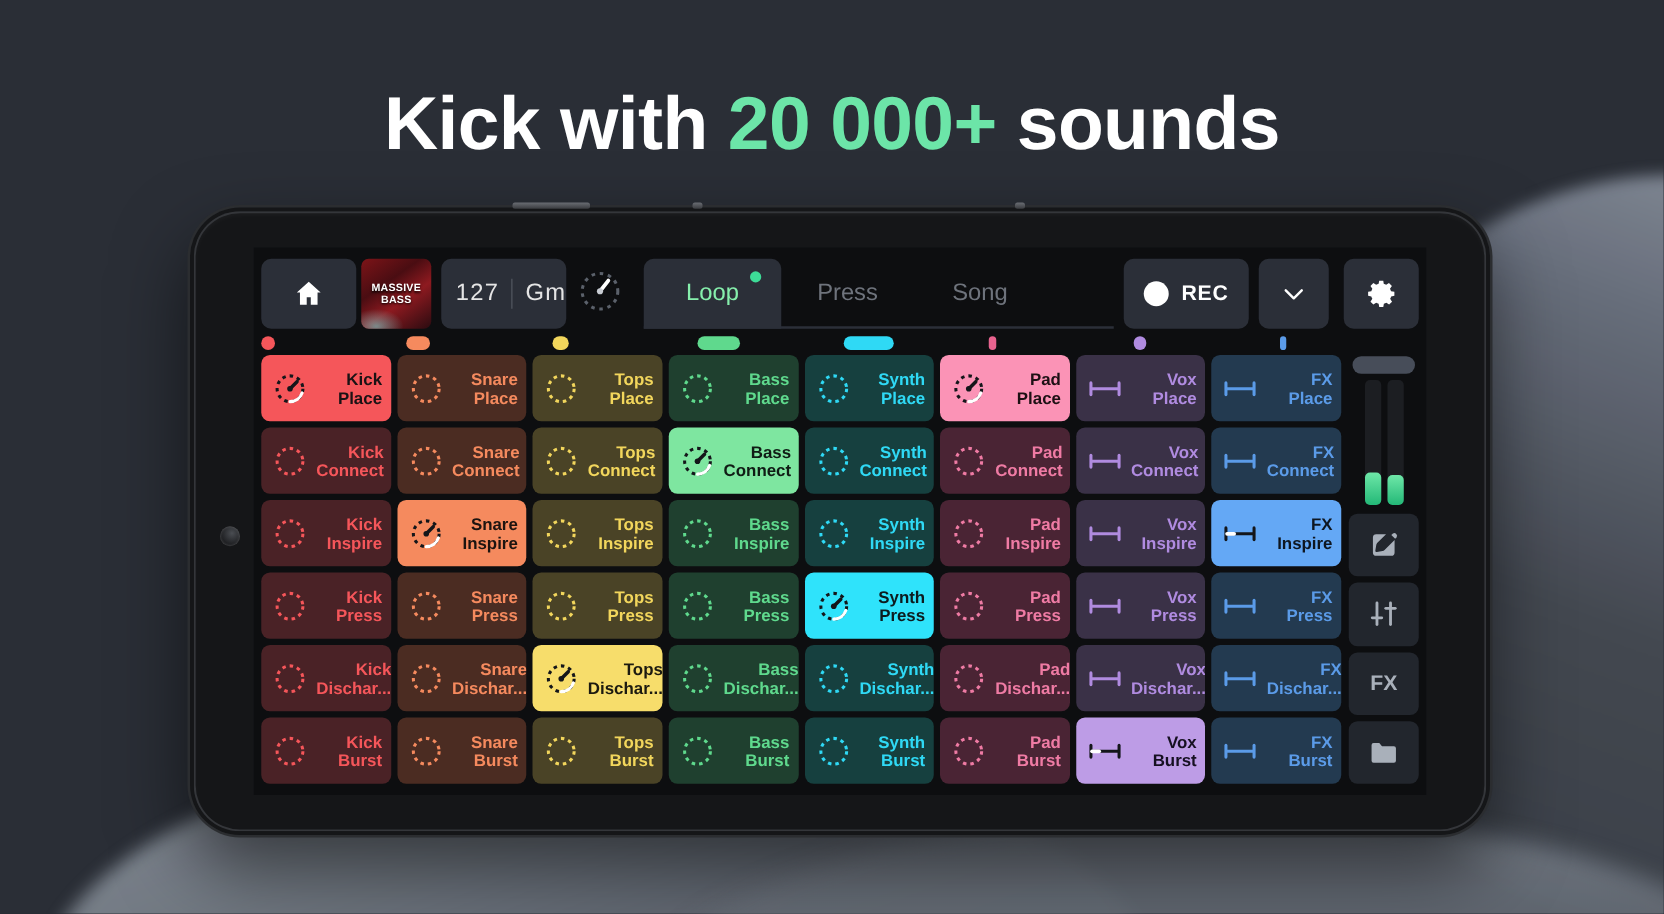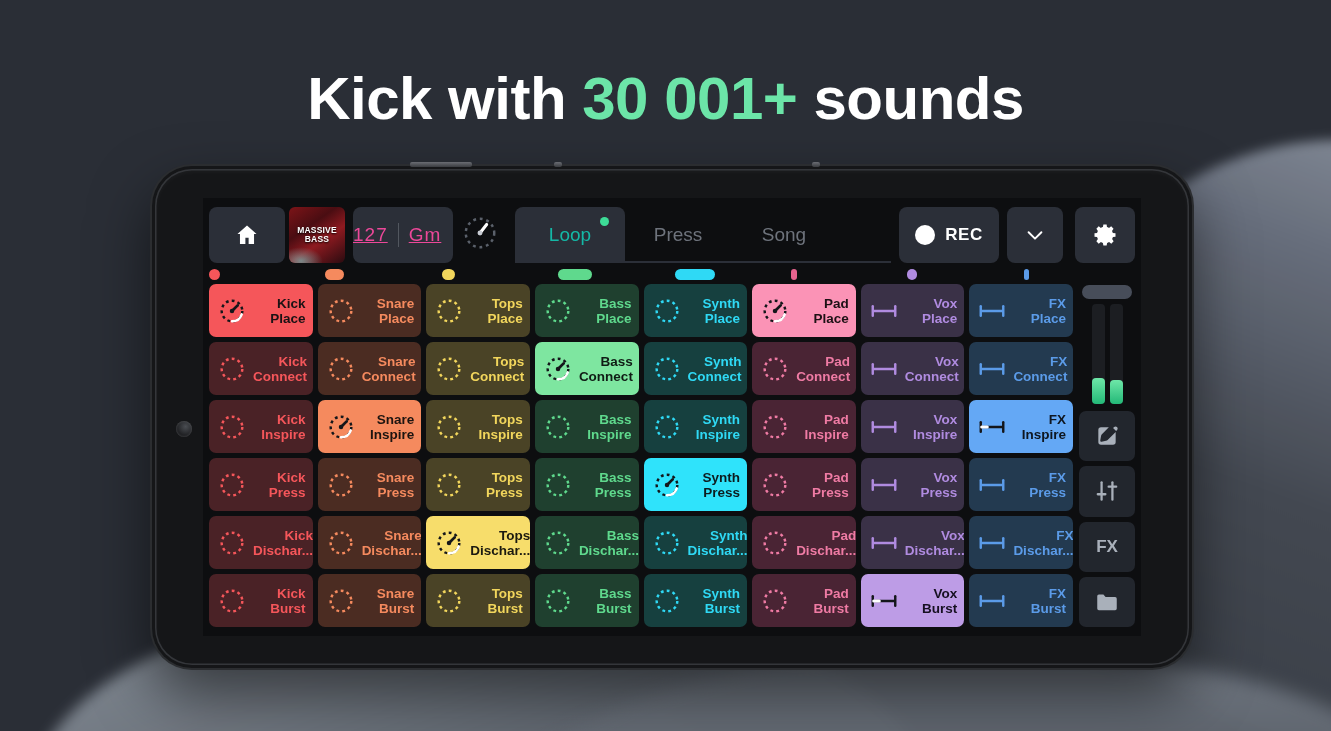--- a/index.html
+++ b/index.html
@@ -79,30 +79,30 @@
     position: relative; overflow: hidden; display:flex; align-items:center; justify-content:center;
   }
   .art-chip::before {
     content:""; position:absolute; left:-10px; bottom:-12px; width:44px; height:28px;
     background: radial-gradient(ellipse, rgba(120,230,225,.55), transparent 70%);
   }
   .art-text {
     position: relative; z-index: 2; color:#fff; font-size: 8.5px; font-weight: bold;
     text-align:center; line-height: 9px; letter-spacing: .2px; text-shadow: 0 1px 2px #000;
   }
-  .tempo-chip { width: 100px; justify-content: flex-start; gap: 10px; color: #ec4899; font-size: 19px; letter-spacing: 1px; text-decoration: underline; }
+  .tempo-chip { width: 100px; justify-content: flex-end; gap: 10px; color: #e5e5e5; font-size: 19px; letter-spacing: 1px; }
   .tempo-div { width: 1px; height: 24px; background: #52575f; }
   .knob-chip { width: 46px; justify-content: center; }
 
   .tabs { display: flex; align-items: flex-end; height: 56px; flex: 1; position: relative; }
   .tab {
     position: relative; height: 56px; display: flex; align-items: center; justify-content: center;
     font-size: 19px; color: #6e737c; border-radius: 8px 8px 0 0; padding: 0 10px;
   }
-  .tab.active { background: #2b2f38; color: #14b8a6; margin-top: 44px; }
+  .tab.active { background: #2b2f38; color: #86efac; margin-top: 44px; }
   .tab-dot { position: absolute; top: 10px; right: 16px; width: 9px; height: 9px; border-radius: 50%; background: #3ddc97; }
   .tabs-underline { position:absolute; left:0; bottom:0; height:2px; width:100%; background:#2b2f38; }
 
   .rec-chip { width: 100px; gap: 10px; justify-content: center; }
   .rec-dot { width: 20px; height: 20px; border-radius: 50%; background: #ffffff; }
   .rec-label { color: #ffffff; font-size: 17px; font-weight: bold; letter-spacing: .5px; }
   .chev-chip { width: 56px; justify-content: center; }
   .gear-chip { width: 60px; justify-content: center; margin-left: 4px; }
 
   
@@ -136,21 +136,21 @@
 </head>
 <body>
 
 <div class="stage">
 
   <div class="bg-blob-right"></div>
   <div class="bg-blob-bottom"></div>
   <div class="bg-blob-bottom2"></div>
 
   <div class="headline">
-    <span>Kick with </span><span class="hl-accent">30 001+</span><span> sounds</span>
+    <span>Kick with </span><span class="hl-accent">20 000+</span><span> sounds</span>
   </div>
 
   <div class="phone">
     <div class="nub n1"></div>
     <div class="nub n2"></div>
     <div class="nub n3"></div>
     <div class="cam"></div>
 
     <div class="screen">
 

